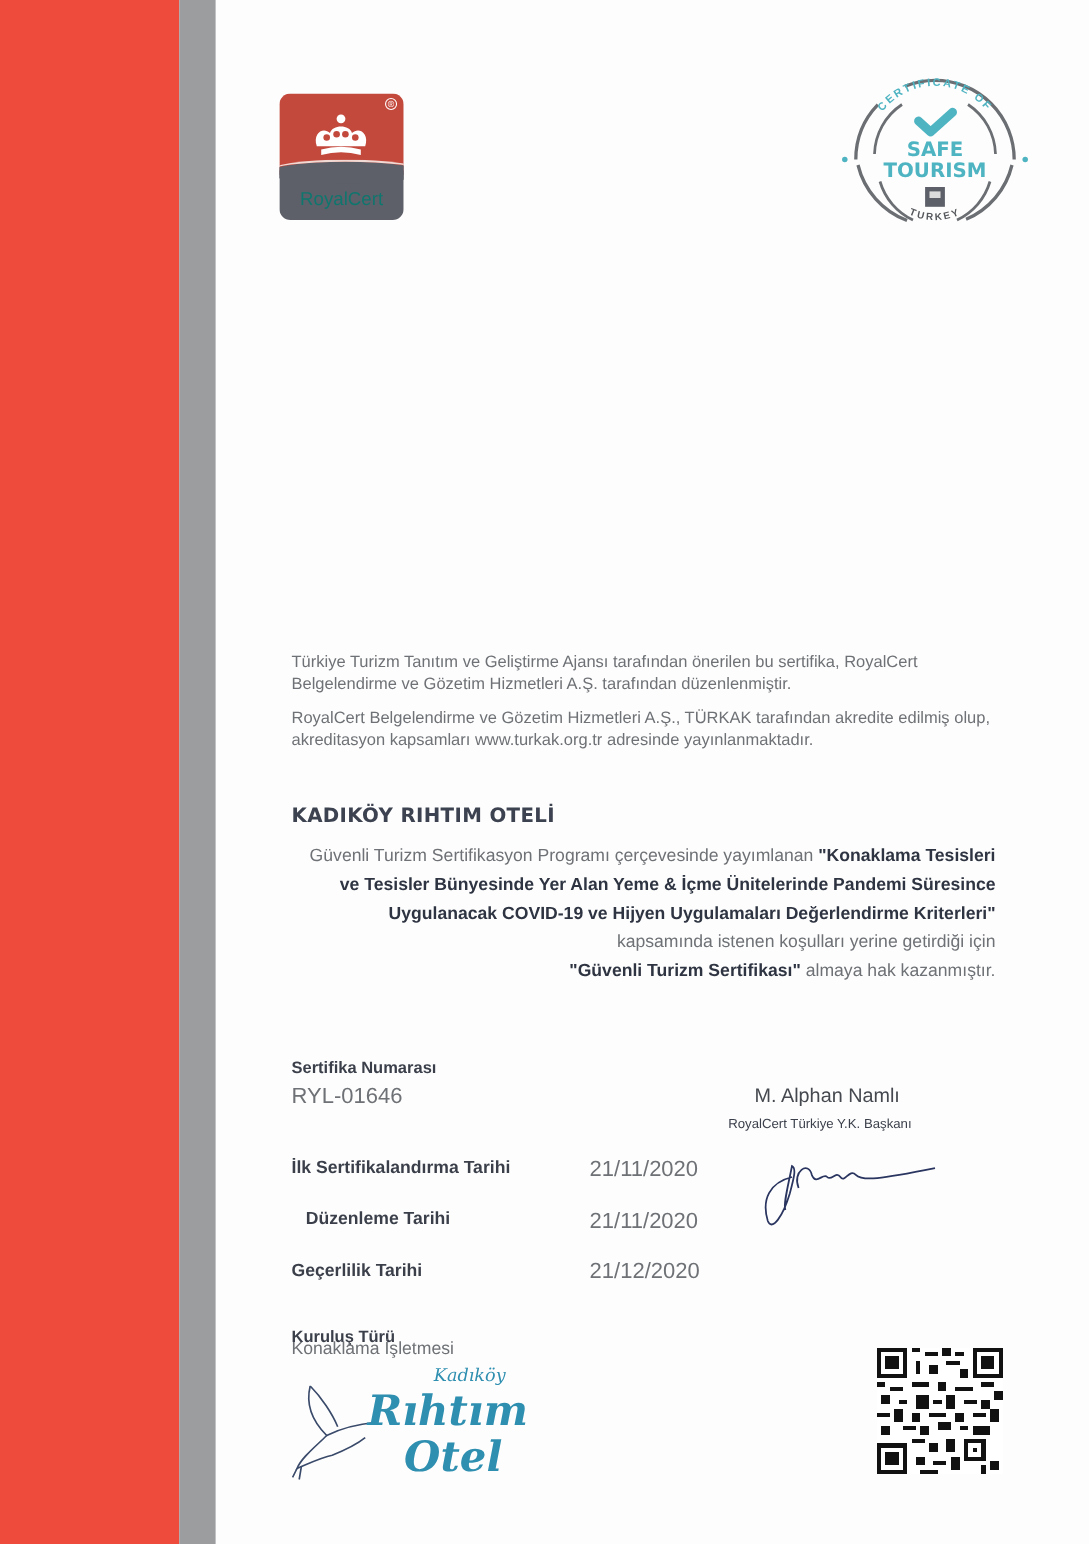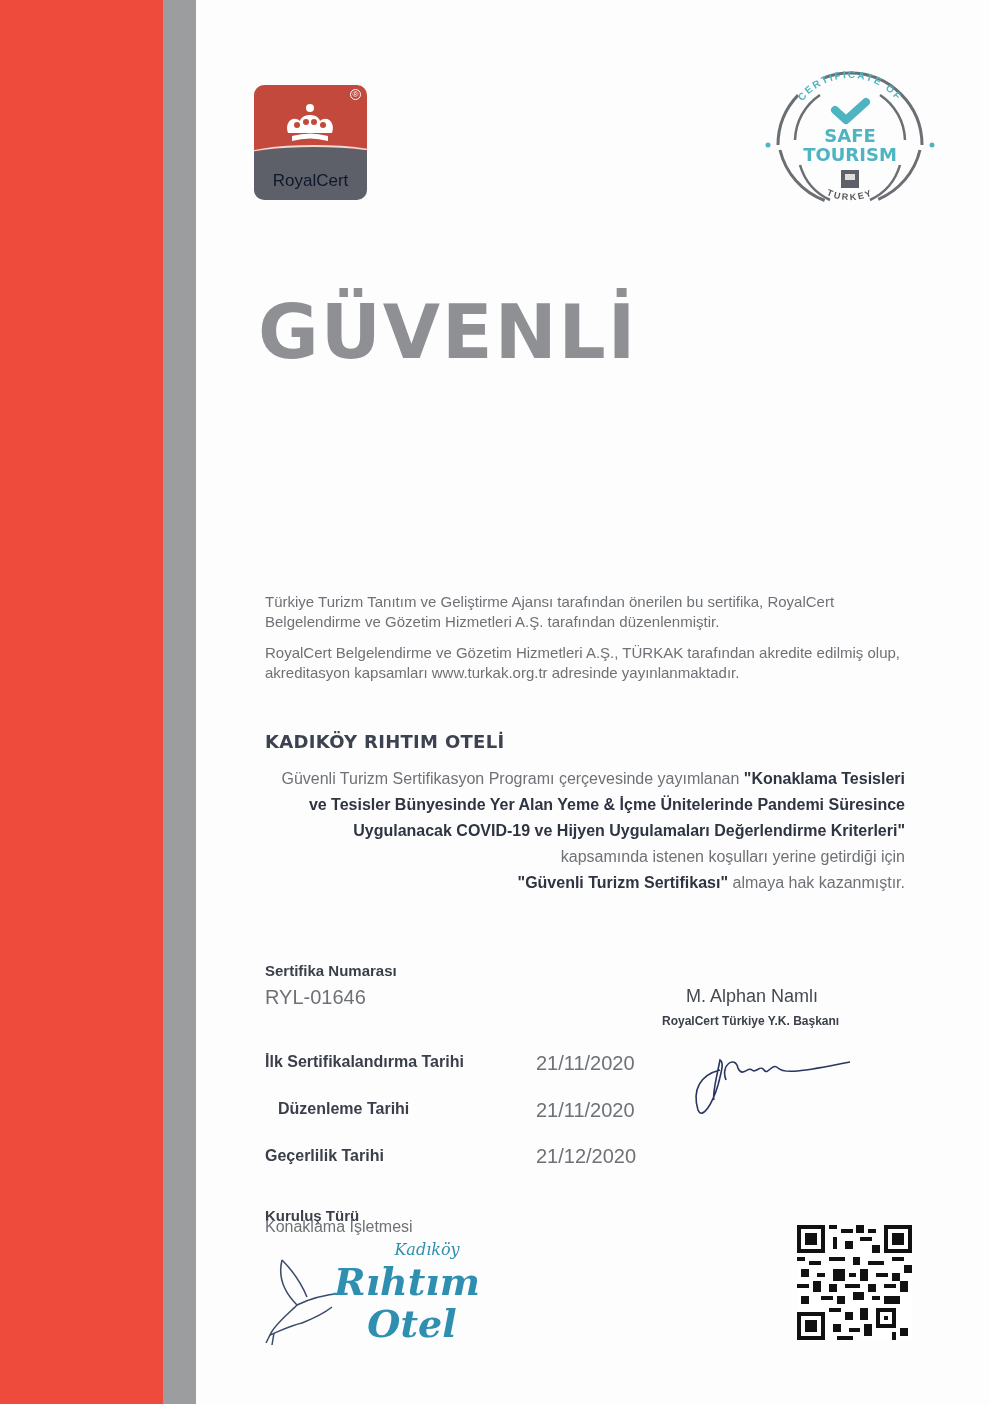--- a/index.html
+++ b/index.html
@@ -12,21 +12,21 @@
   .stripe-red { position: absolute; left: 0; top: 0; width: 163px; height: 1404px; background: #ee4b3c; }
   .stripe-gray { position: absolute; left: 163px; top: 0; width: 33px; height: 1404px; background: #9b9d9f; }
 
   
   .rc-logo { position: absolute; left: 254px; top: 85px; width: 113px; height: 115px; border-radius: 10px; overflow: hidden; }
   .rc-top { position: absolute; left: 0; top: 0; width: 100%; height: 74px; background: #c4493d; }
   .rc-bottom { position: absolute; left: 0; top: 70px; width: 100%; height: 45px; background: #5d6069; }
   .rc-wave { position: absolute; left: -10px; top: 62px; width: 140px; height: 20px; border-radius: 50%; background: #5d6069; }
   .rc-wave2 { position: absolute; left: -10px; top: 60px; width: 140px; height: 20px; border-top: 2px solid #f1d9d4; border-radius: 50%; }
   .rc-crown { position: absolute; left: 28px; top: 18px; width: 56px; height: 44px; }
-  .rc-text { position: absolute; left: 0; top: 86px; width: 100%; text-align: center; color: #0f172a; font-size: 17px; letter-spacing: 0px; }
+  .rc-text { position: absolute; left: 0; top: 86px; width: 100%; text-align: center; color: #0f766e; font-size: 17px; letter-spacing: 0px; }
   .rc-reg { position: absolute; right: 6px; top: 4px; color: #fff; font-size: 8px; border: 1px solid #fff; border-radius: 50%; width: 9px; height: 9px; line-height: 9px; text-align: center; }
 
   
   .seal { position: absolute; left: 760px; top: 50px; width: 180px; height: 175px; }
 
   
   .title { position: absolute; left: 258px; top: 285px; font-family: "DejaVu Sans", sans-serif; font-weight: bold; color: #8e9093; font-size: 74px; line-height: 94px; letter-spacing: 2px; }
   .title div { white-space: nowrap; }
 
   .para { position: absolute; left: 265px; font-size: 15px; line-height: 20px; color: #6e7175; }
@@ -44,21 +44,21 @@
   .cert-no-val { left: 265px; top: 986px; }
 
   .row1-lbl { top: 1053px; font-size: 16px; }
   .row2-lbl { top: 1100px; font-size: 16px; margin-left: 13px; }
   .row3-lbl { top: 1147px; font-size: 16px; }
   .row1-val { left: 536px; top: 1052px; }
   .row2-val { left: 536px; top: 1099px; }
   .row3-val { left: 536px; top: 1145px; }
 
   .signer { position: absolute; left: 686px; top: 986px; font-size: 18px; color: #45494f; }
-  .signer-role { position: absolute; left: 662px; top: 1014px; font-weight: bold; font-size: 12px; color: #3a3f4a; }
+  .signer-role { position: absolute; left: 662px; top: 1014px; font-weight: normal; font-size: 12px; color: #3a3f4a; }
   .signature { position: absolute; left: 690px; top: 1050px; width: 170px; height: 75px; }
 
   .org-lbl { top: 1195px; margin-top: 12px; }
   .org-val { left: 265px; top: 1218px; font-size: 16px; }
 
   .hotel-logo { position: absolute; left: 262px; top: 1235px; width: 230px; height: 115px; }
 
   .qr { position: absolute; left: 797px; top: 1225px; width: 115px; height: 115px; }
 </style>
 </head>
@@ -105,21 +105,20 @@
   <circle cx="8" cy="95" r="2.5" fill="#4fb4c2"></circle>
   <circle cx="172" cy="95" r="2.5" fill="#4fb4c2"></circle>
   <rect x="81" y="120" width="18" height="18" fill="#5d6069"></rect>
   <rect x="85" y="124" width="10" height="6" fill="#ddd"></rect>
   <text font-family="Liberation Sans, sans-serif" font-size="9" font-weight="bold" fill="#55585c" letter-spacing="2">
     <textPath href="#arcBot" startOffset="50%" text-anchor="middle">TURKEY</textPath>
   </text>
 </svg>
 
 <div class="title">
-  <div>GÜVENLİ</div>
 </div>
 
 <div class="para p1">Türkiye Turizm Tanıtım ve Geliştirme Ajansı tarafından önerilen bu sertifika, RoyalCert Belgelendirme ve Gözetim Hizmetleri A.Ş. tarafından düzenlenmiştir.</div>
 <div class="para p2">RoyalCert Belgelendirme ve Gözetim Hizmetleri A.Ş., TÜRKAK tarafından akredite edilmiş olup, akreditasyon kapsamları www.turkak.org.tr adresinde yayınlanmaktadır.</div>
 
 <div class="hotel">KADIKÖY RIHTIM OTELİ</div>
 
 <div class="body-text">
   <span>Güvenli Turizm Sertifikasyon Programı çerçevesinde yayımlanan </span><b>"Konaklama Tesisleri ve Tesisler Bünyesinde Yer Alan Yeme &amp; İçme Ünitelerinde Pandemi Süresince Uygulanacak COVID-19 ve Hijyen Uygulamaları Değerlendirme Kriterleri"</b><span> kapsamında istenen koşulları yerine getirdiği için </span><br><b>"Güvenli Turizm Sertifikası"</b><span> almaya hak kazanmıştır.</span>
 </div>

